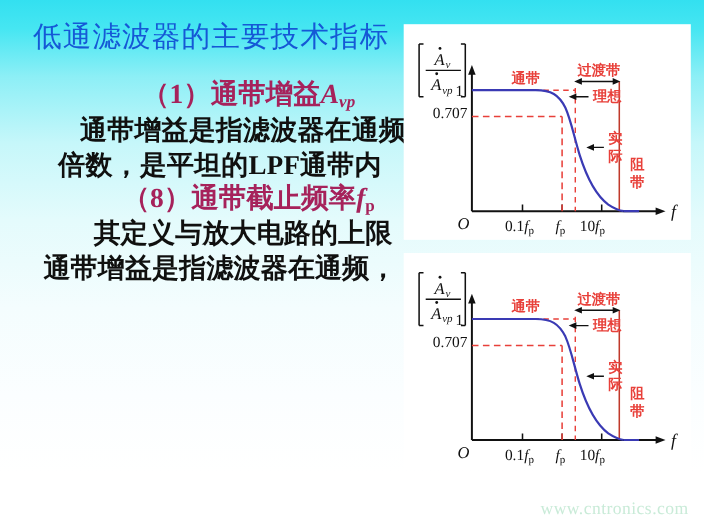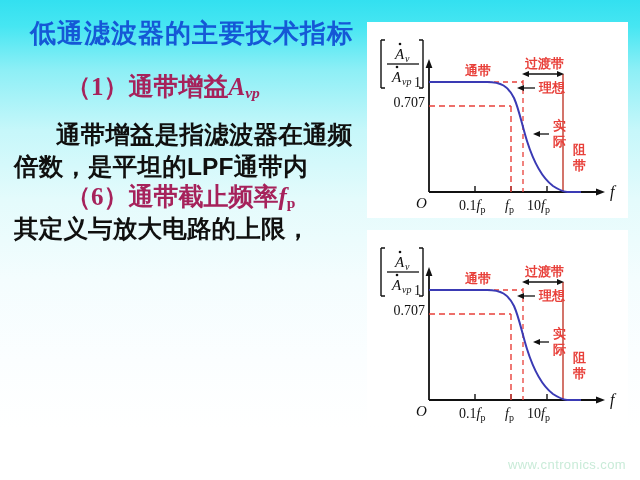--- a/index.html
+++ b/index.html
@@ -24,33 +24,34 @@
         #FFFFFF 480px);
     overflow: hidden;
   }
 
   
   #title {
     position: absolute;
     left: 30px; top: 16px;
     font-family: "Liberation Sans", "DejaVu Sans", sans-serif;
     font-size: 26px;
-    font-weight: 700;
+    font-weight: 400;
     color: #1558D6;
     letter-spacing: 1px;
     white-space: nowrap;
     z-index: 1;
   }
 
   
   #body-text {
     position: absolute;
     left: 14px; top: 72px;
     width: 372px;
     z-index: 1;
+    text-align: center;
   }
   .heading-line {
     color: #A6225B;
     font-size: 25px;
     font-weight: 600;
     white-space: nowrap;
     line-height: 1.18;
     padding-left: 52px;
   }
   .heading-line .mathit {
@@ -66,44 +67,44 @@
   }
   .heading-line .sub-it { font-style: italic; }
   .para-line {
     color: #10100F;
     font-size: 24.5px;
     font-weight: 600;
     white-space: nowrap;
     line-height: 1.30;
     letter-spacing: 0.2px;
   }
-  .para-line.indent { padding-left: 42px; margin-top: 16px; }
+  .para-line.indent { padding-left: 42px; }
   .para-line .latin {
-    font-family: Liberation Sans, sans-serif;
+    font-family: Liberation Serif, serif;
     font-weight: 700;
   }
 
   
   .panel {
     position: absolute;
     background: #FFFFFF;
     z-index: 3;
     overflow: hidden;
   }
   #panel-top    { left: 367px; top: 22px;  width: 261px; height: 196px; }
   #panel-bottom { left: 367px; top: 230px; width: 261px; height: 196px; }
 
   .chart-svg { display: block; width: 261px; height: 196px; }
 
   
   #watermark {
     position: absolute;
     right: 14px; bottom: 8px;
-    font-family: Liberation Sans, sans-serif;
-    font-size: 13px;
+    font-family: Liberation Serif, serif;
+    font-size: 16px;
     color: #C9EBD8;
     letter-spacing: 0.4px;
     z-index: 4;
     text-shadow: 0 1px 0 rgba(255,255,255,0.8);
   }
 </style>
 </head>
 <body>
 
 <div id="slide">
@@ -116,24 +117,25 @@
       <span>（1）通带增益</span><span class="mathit">A</span><sub class="sub-it">vp</sub>
     </div>
 
     <div class="para-line indent">通带增益是指滤波器在通频</div>
 
     <div class="para-line"><span>倍数，是平坦的</span><span class="latin">LPF</span><span>通带内</span>
     </div>
 
 
     <div class="heading-line">
-      <span>（6）通带截止频率</span><span class="mathit">f</span><sub>p</sub>
+      <span>（8）通带截止频率</span><span class="mathit">f</span><sub>p</sub>
     </div>
 
-    <div class="para-line">其定义与放大电路的上限，</div>
+    <div class="para-line indent">其定义与放大电路的上限</div>
+    <div class="para-line">通带增益是指滤波器在通频，</div>
   </div>
 
   <div class="panel" id="panel-top">
     <svg class="chart-svg" viewBox="0 0 261 196">
 
       <g>
         <path d="M14,18 L14,66 M14,18 L18,18 M14,66 L18,66" stroke="#111" stroke-width="1.4" fill="none"></path>
         <path d="M56,18 L56,66 M52,18 L56,18 M52,66 L56,66" stroke="#111" stroke-width="1.4" fill="none"></path>
         <line x1="20" y1="42" x2="52" y2="42" stroke="#111" stroke-width="1.3"></line>
         <text x="28" y="37" font-family="Liberation Serif, serif" font-style="italic" font-size="15" fill="#111">A</text>

